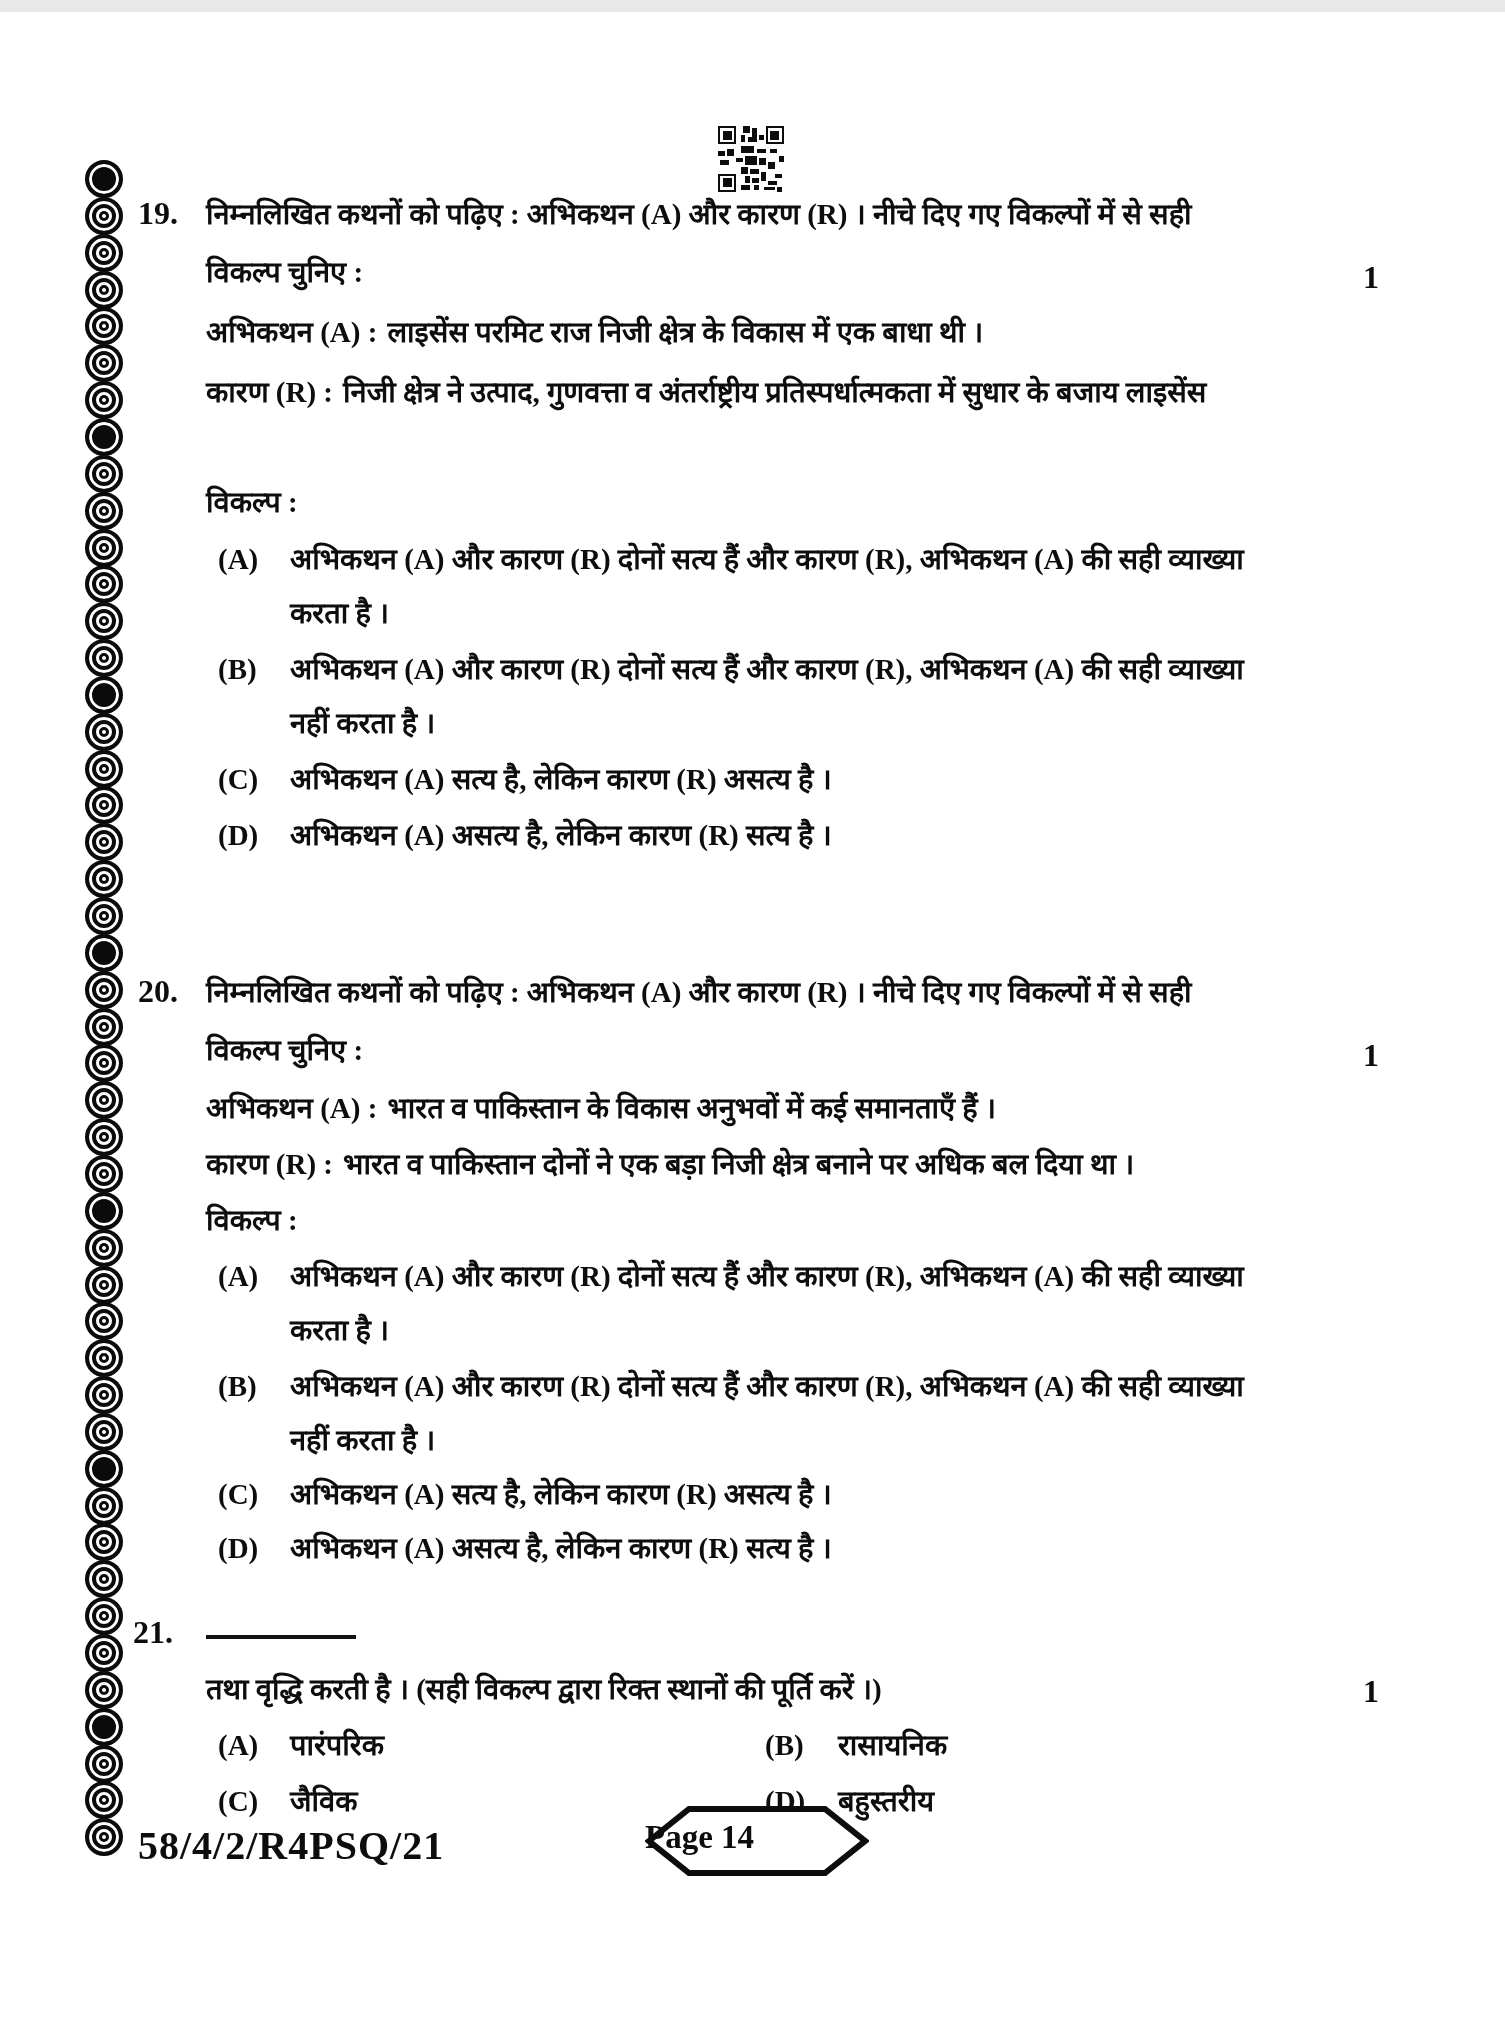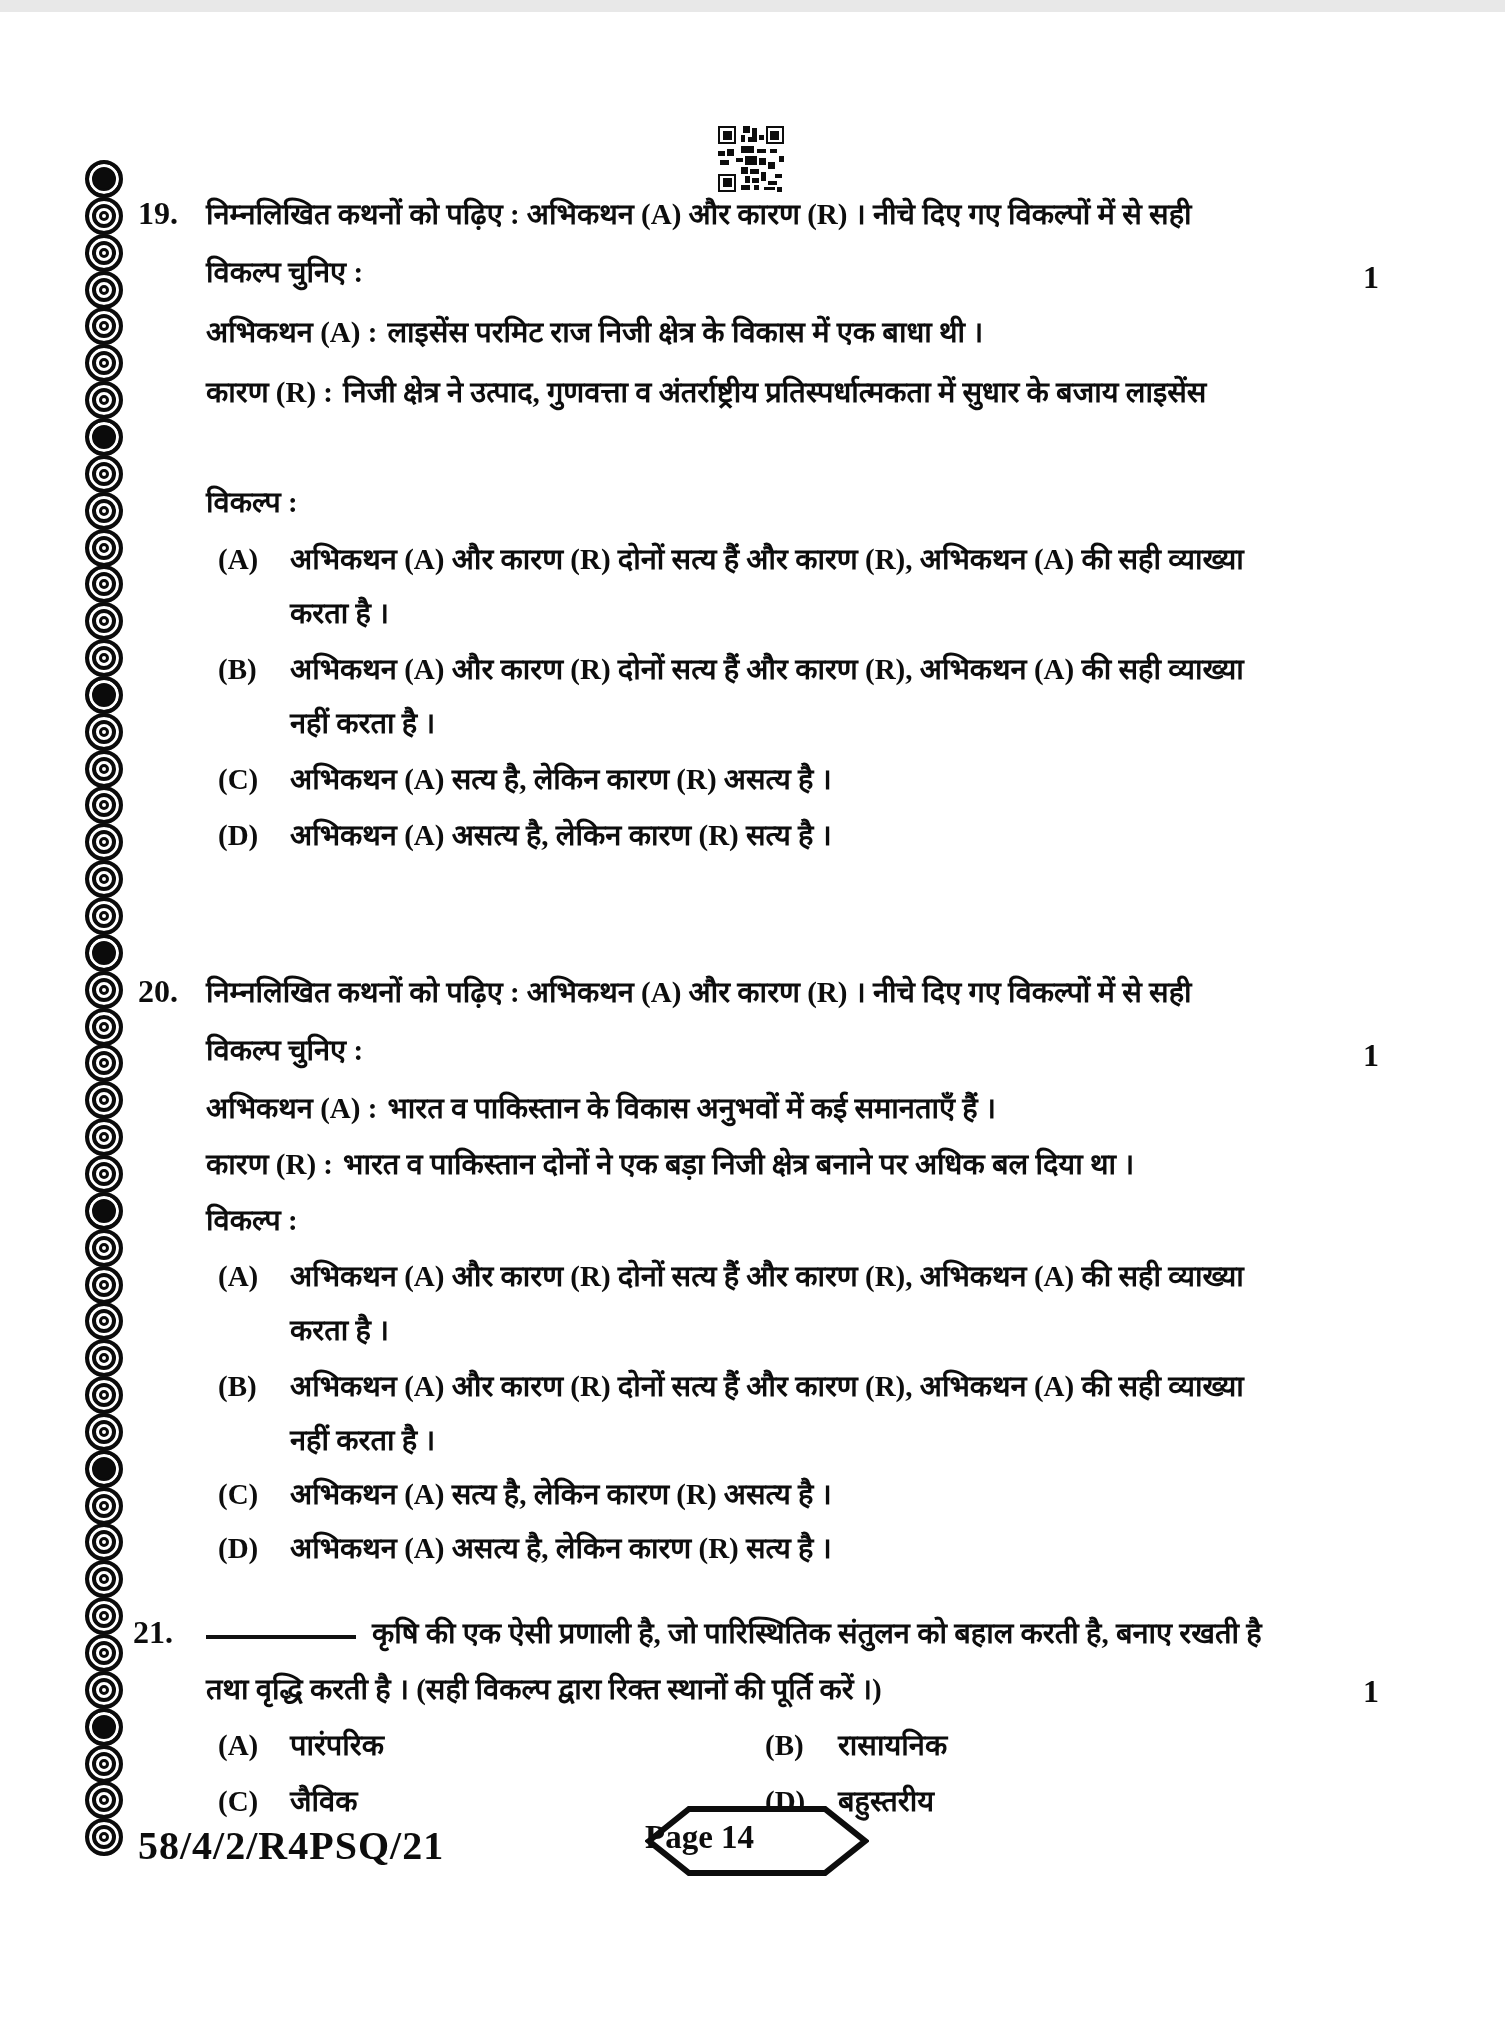--- a/index.html
+++ b/index.html
@@ -198,21 +198,21 @@
   <div class="line" style="left:290px;top:1411px">नहीं करता है ।</div>
 
   <div class="line optlabel" style="left:218px;top:1465px">(C)</div>
   <div class="line" style="left:290px;top:1465px">अभिकथन (A) सत्य है, लेकिन कारण (R) असत्य है ।</div>
 
   <div class="line optlabel" style="left:218px;top:1519px">(D)</div>
   <div class="line" style="left:290px;top:1519px">अभिकथन (A) असत्य है, लेकिन कारण (R) सत्य है ।</div>
 
   <div class="line qnum" style="left:133px;top:1601px">21.</div>
   <div class="line" style="left:206px;top:1604px">
-    <span class="blank"></span><span>कृषि की एक ऐसी प्रणाली है, जो पारिस्थितिक संतुलन को बहाल करती है, बनाए रखती है</span>
+    <span class="blank"></span>
   </div>
   <div class="line" style="left:206px;top:1660px">तथा वृद्धि करती है ।  (सही विकल्प द्वारा रिक्त स्थानों की पूर्ति करें ।)</div>
   <div class="line mark" style="left:1363px;top:1660px">1</div>
 
   <div class="line optlabel" style="left:218px;top:1716px">(A)</div>
   <div class="line" style="left:290px;top:1716px">पारंपरिक</div>
   <div class="line optlabel" style="left:765px;top:1716px">(B)</div>
   <div class="line" style="left:838px;top:1716px">रासायनिक</div>
 
   <div class="line optlabel" style="left:218px;top:1772px">(C)</div>

